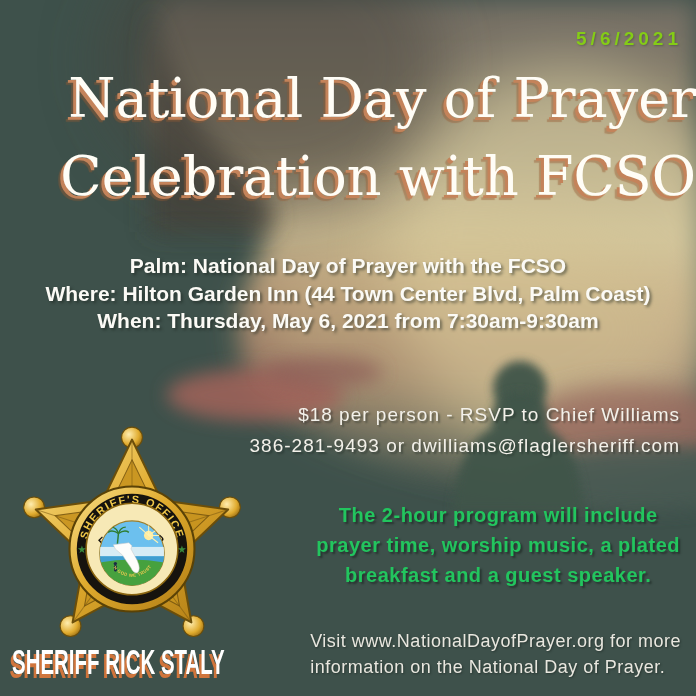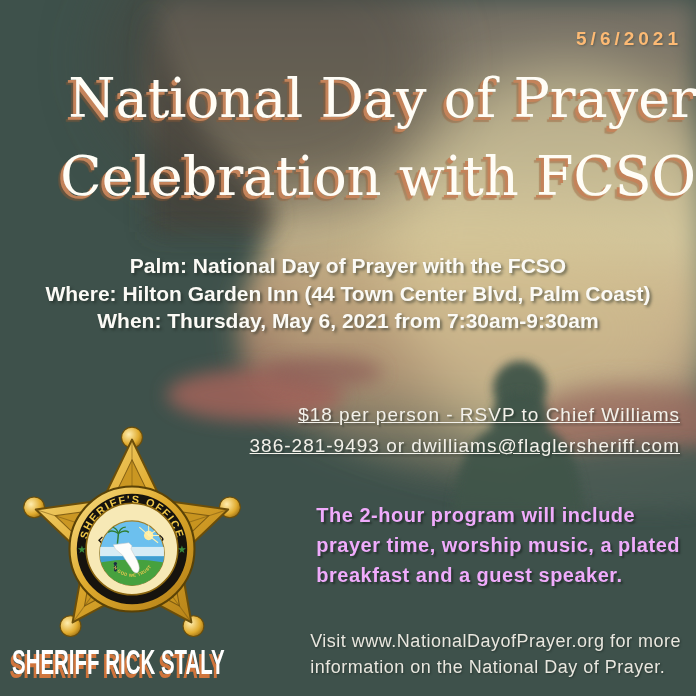--- a/index.html
+++ b/index.html
@@ -6,42 +6,42 @@
   .poster{
     position:relative;width:696px;height:696px;overflow:hidden;
     background:#3E514B;
     font-family:"Liberation Sans",sans-serif;
   }
   .bg-svg{position:absolute;top:0;left:0;}
 
   .date{
     position:absolute;top:28px;right:14px;
     font-size:19px;font-weight:600;letter-spacing:4px;
-    color:#fdba74;text-shadow:1px 1px 2px rgba(40,45,40,.35);
+    color:#84cc16;text-shadow:1px 1px 2px rgba(40,45,40,.35);
   }
   .title{
     position:absolute;top:60px;left:0;right:0;text-align:right;
     font-family:"DejaVu Serif",serif;font-weight:500;
     font-size:54px;line-height:78px;color:#FFFDF6;
     text-shadow:-3px 3px 0 #C4835A, -5px 5px 1px rgba(150,90,50,.45);
   }
   .details{
     position:absolute;top:252px;left:0;right:0;text-align:center;
     font-size:21px;font-weight:bold;line-height:27.5px;
     color:#fbfaf5;text-shadow:2px 2px 3px rgba(25,35,30,.55);
   }
   .rsvp{
     position:absolute;top:399px;right:16px;text-align:right;
     font-size:19px;font-weight:500;letter-spacing:1px;line-height:31px;
-    color:#f3f1ea;text-shadow:2px 2px 2px rgba(25,35,30,.45);text-decoration:underline;
+    color:#f3f1ea;text-shadow:2px 2px 2px rgba(25,35,30,.45);
   }
   .program{
-    position:absolute;top:500px;right:16px;text-align:left;
+    position:absolute;top:500px;right:16px;text-align:center;
     font-size:20px;font-weight:bold;letter-spacing:.5px;line-height:30px;
-    color:#f0abfc;text-shadow:2px 2px 2px rgba(20,30,25,.55);
+    color:#22c55e;text-shadow:2px 2px 2px rgba(20,30,25,.55);
   }
   .footer{
     position:absolute;top:628px;right:15px;
     font-size:18px;letter-spacing:.5px;line-height:26px;
     color:#e9e7df;text-shadow:1px 1px 2px rgba(20,30,25,.5);
   }
   .sheriff-name{
     position:absolute;top:642px;left:12px;
     font-size:33px;font-weight:bold;letter-spacing:0;
     color:#ffffff;white-space:nowrap;

